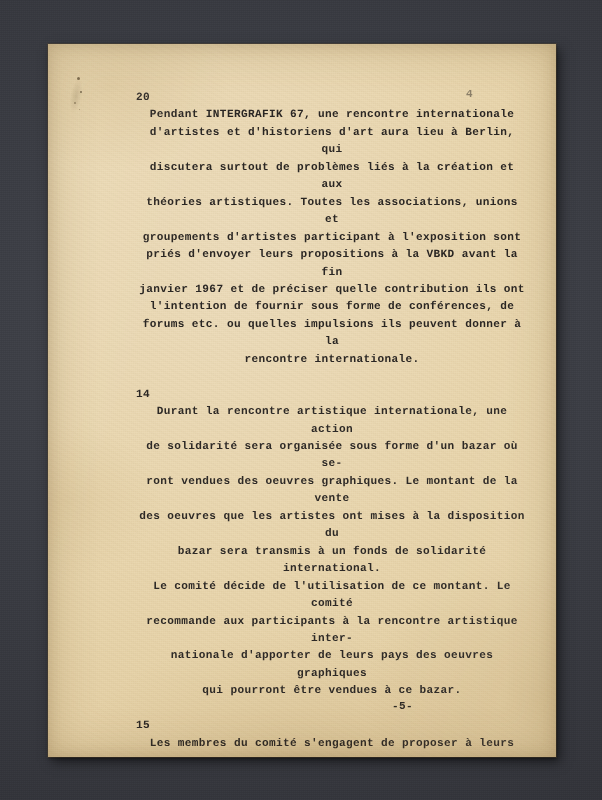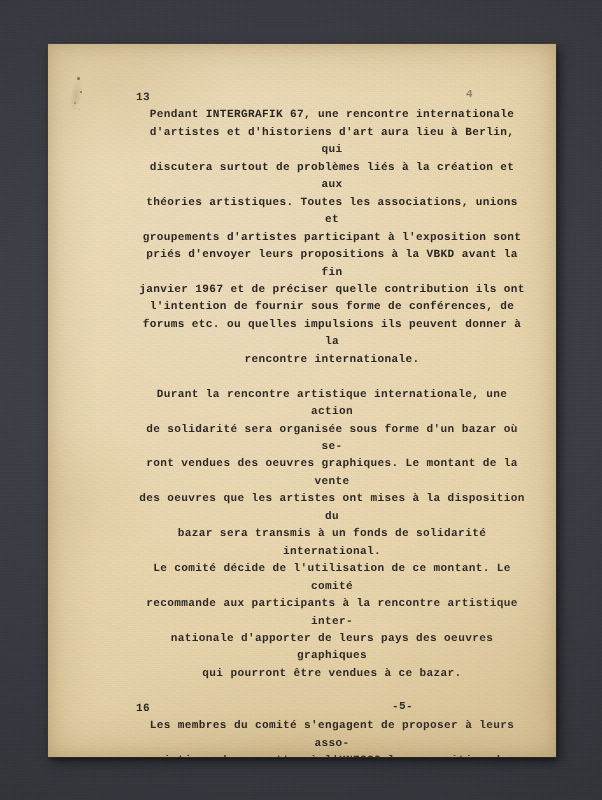--- a/index.html
+++ b/index.html
@@ -176,47 +176,48 @@
   <span class="speck" style="left:32px; top:47px; width:2.2px; height:2.2px;"></span>
   <span class="speck" style="left:26px; top:58px; width:1.6px; height:1.6px; opacity:.45;"></span>
   <span class="speck" style="left:31px; top:65px; width:1.4px; height:1.4px; opacity:.40;"></span>
   <div id="smudge-a"></div>
 
   <span class="page-folio">4</span>
 
   <div id="typed-area">
 
     <div class="section" id="sec-13">
-      <span class="section-number">13</span>
+      <span class="section-number">20</span>
       <span class="section-body">Pendant INTERGRAFIK 67, une rencontre internationale
 d'artistes et d'historiens d'art aura lieu à Berlin, qui
 discutera surtout de problèmes liés à la création et aux
 théories artistiques. Toutes les associations, unions et
 groupements d'artistes participant à l'exposition sont
 priés d'envoyer leurs propositions à la VBKD avant la fin
 janvier 1967 et de préciser quelle contribution ils ont
 l'intention de fournir sous forme de conférences, de
 forums etc. ou quelles impulsions ils peuvent donner à la
 rencontre internationale.</span>
     </div>
 
     <div class="section" id="sec-14">
+      <span class="section-number">14</span>
       <span class="section-body">Durant la rencontre artistique internationale, une action
 de solidarité sera organisée sous forme d'un bazar où se-
 ront vendues des oeuvres graphiques. Le montant de la vente
 des oeuvres que les artistes ont mises à la disposition du
 bazar sera transmis à un fonds de solidarité international.
 Le comité décide de l'utilisation de ce montant. Le comité
 recommande aux participants à la rencontre artistique inter-
 nationale d'apporter de leurs pays des oeuvres graphiques
 qui pourront être vendues à ce bazar.</span>
     </div>
 
     <div class="section" id="sec-15">
-      <span class="section-number">16</span>
+      <span class="section-number">15</span>
       <span class="section-body"><span>Les membres du comité s'engagent de proposer à leurs asso-
 ciations de soumettre à l'UNESCO la proposition de célébrer
 le 100</span></span>
     </div>
 
   </div>
 
   <span class="page-footer-mark">-5-</span>
 
   <div id="ink-fade"></div>

